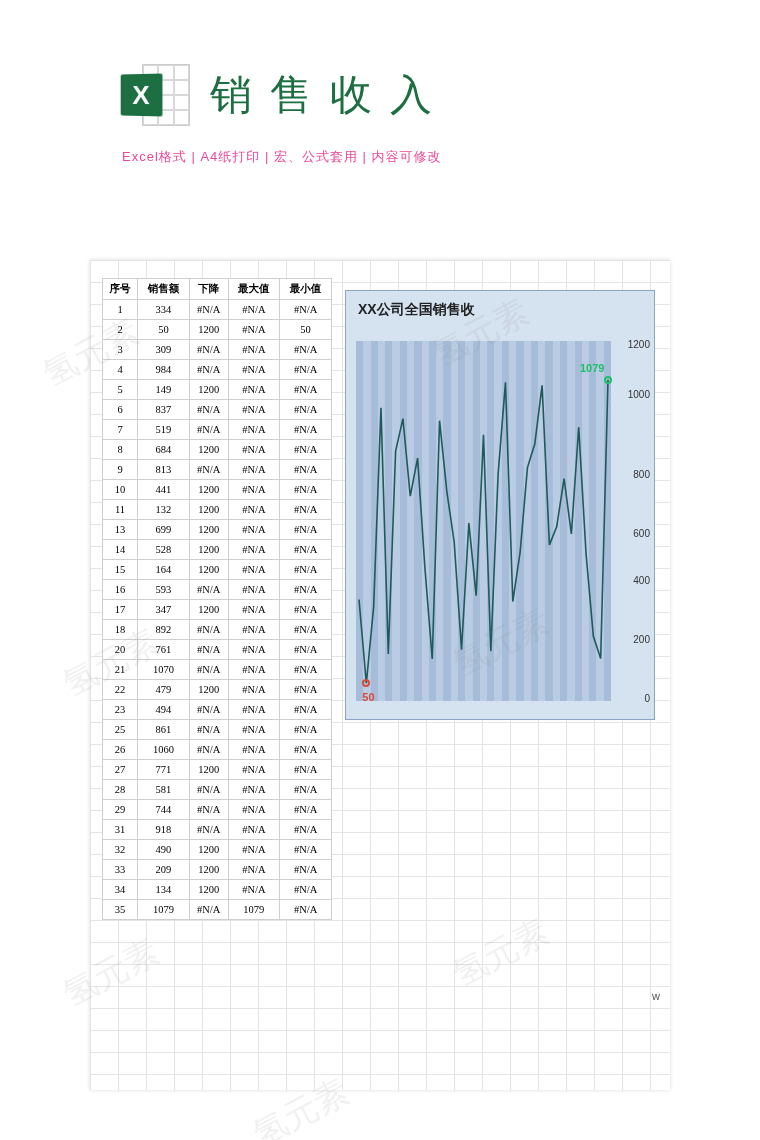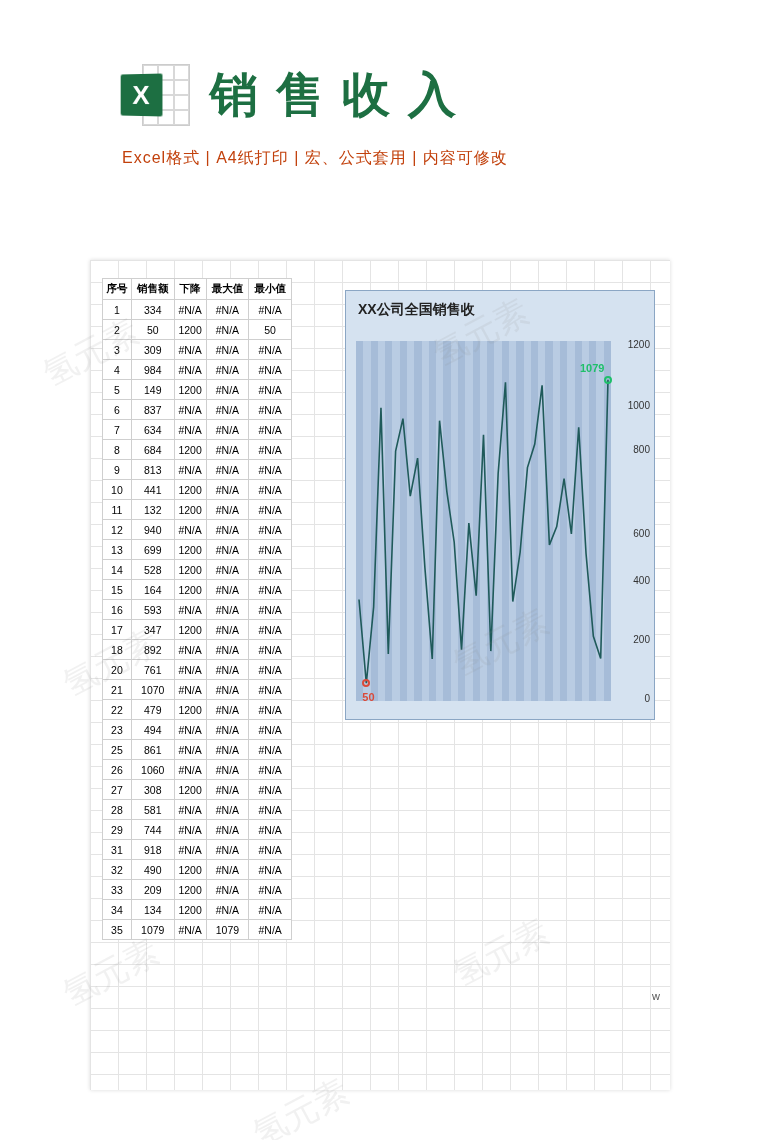--- a/index.html
+++ b/index.html
@@ -46,29 +46,29 @@
     color: #fff;
     font-weight: bold;
     font-size: 26px;
     display: flex;
     align-items: center;
     justify-content: center;
     transform: perspective(80px) rotateY(-6deg);
     border-radius: 2px;
   }
   .title {
-    font-size: 48px;
-    font-weight: 700;
+    font-size: 42px;
+    font-weight: 400;
     color: #1d6f42;
     letter-spacing: 18px;
   }
   .subtitle {
     padding: 18px 0 0 122px;
-    font-size: 16px;
-    color: #c2410c;
+    font-size: 13px;
+    color: #ec4899;
     letter-spacing: 1px;
   }
 
   .sheet-area {
     position: absolute;
     left: 90px;
     top: 260px;
     width: 580px;
     height: 830px;
     background: #fff;
@@ -79,21 +79,22 @@
     inset: 0;
     background-image:
       linear-gradient(#e4e4e4 1px, transparent 1px),
       linear-gradient(90deg, #e4e4e4 1px, transparent 1px);
     background-size: 28px 22px;
   }
   .table-wrap {
     position: absolute;
     left: 12px;
     top: 18px;
-    width: 190px;
+    width: 230px;
+    font-family: Liberation Serif, serif;
   }
   table {
     border-collapse: collapse;
     width: 100%;
     font-size: 10.5px;
     background: #fff;
   }
   th, td {
     border: 1px solid #cfcfcf;
     padding: 3px 0;
@@ -258,21 +259,21 @@
           </tr>
           <tr>
             <td>6</td>
             <td>837</td>
             <td>#N/A</td>
             <td>#N/A</td>
             <td>#N/A</td>
           </tr>
           <tr>
             <td>7</td>
-            <td>634</td>
+            <td>519</td>
             <td>#N/A</td>
             <td>#N/A</td>
             <td>#N/A</td>
           </tr>
           <tr>
             <td>8</td>
             <td>684</td>
             <td>1200</td>
             <td>#N/A</td>
             <td>#N/A</td>
@@ -292,27 +293,20 @@
             <td>#N/A</td>
           </tr>
           <tr>
             <td>11</td>
             <td>132</td>
             <td>1200</td>
             <td>#N/A</td>
             <td>#N/A</td>
           </tr>
           <tr>
-            <td>12</td>
-            <td>940</td>
-            <td>#N/A</td>
-            <td>#N/A</td>
-            <td>#N/A</td>
-          </tr>
-          <tr>
             <td>13</td>
             <td>699</td>
             <td>1200</td>
             <td>#N/A</td>
             <td>#N/A</td>
           </tr>
           <tr>
             <td>14</td>
             <td>528</td>
             <td>1200</td>
@@ -384,21 +378,21 @@
           </tr>
           <tr>
             <td>26</td>
             <td>1060</td>
             <td>#N/A</td>
             <td>#N/A</td>
             <td>#N/A</td>
           </tr>
           <tr>
             <td>27</td>
-            <td>308</td>
+            <td>771</td>
             <td>1200</td>
             <td>#N/A</td>
             <td>#N/A</td>
           </tr>
           <tr>
             <td>28</td>
             <td>581</td>
             <td>#N/A</td>
             <td>#N/A</td>
             <td>#N/A</td>
@@ -476,22 +470,22 @@
       <div id="marker-max" class="marker-max" style="left: 248px; top: 34.695px;"></div>
       <div id="marker-min" class="marker-min" style="left: 6.32353px; top: 338.25px;"></div>
       <div id="lbl-max" class="lbl-max" style="left: 224px; top: 20.695px;">1079</div>
       <div id="lbl-min" class="lbl-min" style="left: 6.32353px; top: 350.25px;">50</div>
     </div>
     <div class="ylabels" id="ylabels">
         <span style="top: 357px;">0</span>
         <span style="top: 298px;">200</span>
         <span style="top: 239px;">400</span>
         <span style="top: 192px;">600</span>
-        <span style="top: 108px;">800</span>
-        <span style="top: 64px;">1000</span>
+        <span style="top: 133px;">800</span>
+        <span style="top: 53px;">1000</span>
         <span style="top: 3px;">1200</span>
       </div>
   </div>
 
   <div class="stray-w">w</div>
 </div>
 
 <div class="watermark" style="left:40px; top:330px;">氢元素</div>
 <div class="watermark" style="left:430px; top:310px;">氢元素</div>
 <div class="watermark" style="left:60px; top:640px;">氢元素</div>

